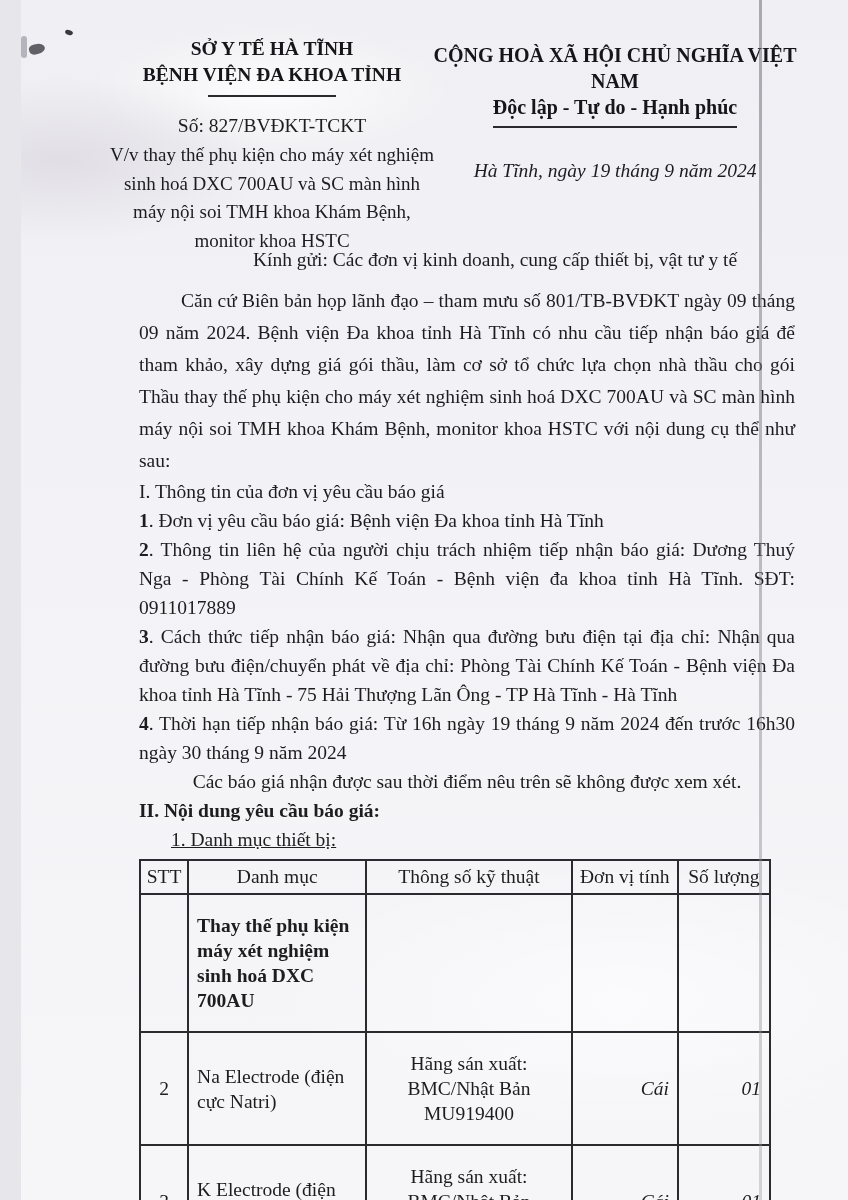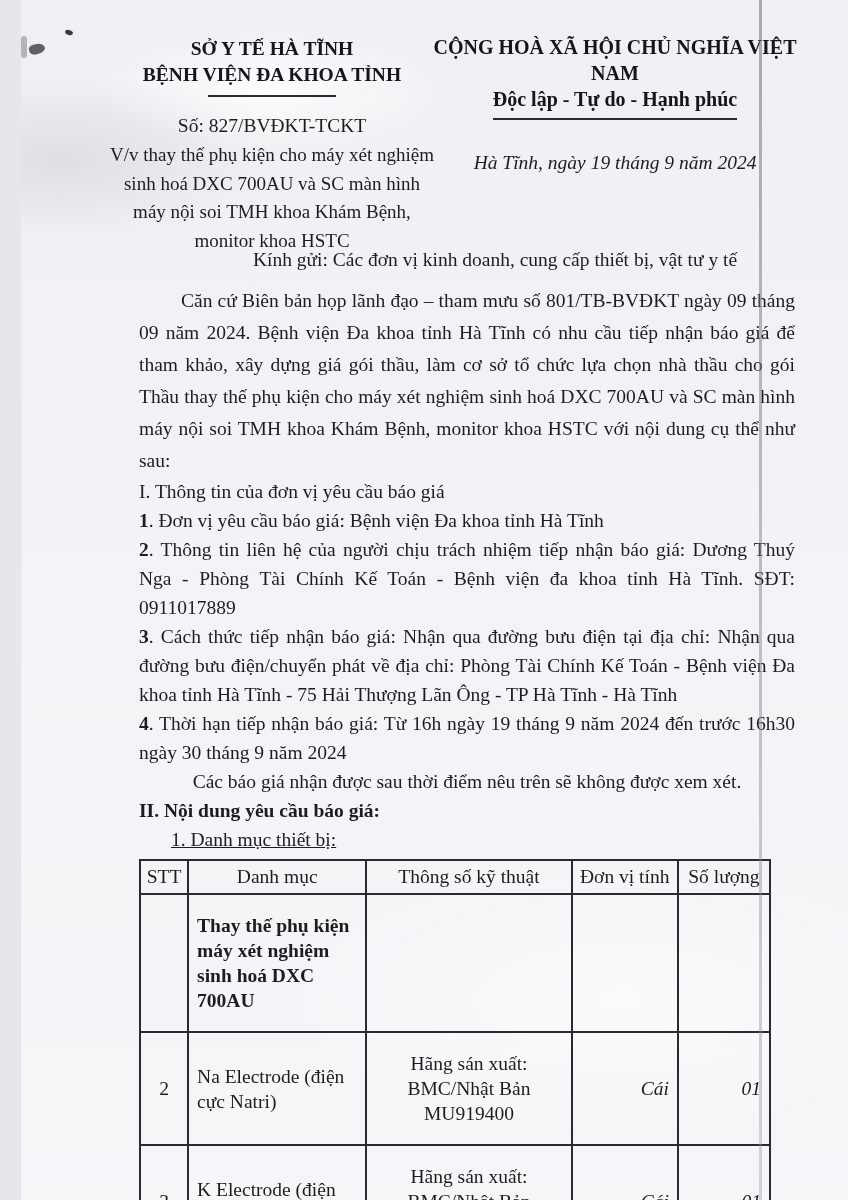--- a/index.html
+++ b/index.html
@@ -26,21 +26,21 @@
   .speck2{position:absolute;left:8px;top:44px;width:16px;height:10px;background:#46464c;border-radius:40% 60% 55% 45%;transform:rotate(-15deg);opacity:.85;}
   .speck3{position:absolute;left:0px;top:36px;width:6px;height:22px;background:#9b9aa2;border-radius:3px;opacity:.7;}
 
   
   .hdr-left{position:absolute;left:88px;top:36px;width:326px;text-align:center;}
   .hdr-left .org{font-weight:bold;font-size:19.5px;line-height:26px;color:#15151a;}
   .rule-left{width:128px;border-top:2.2px solid #2a2a2e;margin:7px auto 0 auto;}
   .doc-number{font-size:19.5px;margin-top:16px;line-height:26px;}
   .subject{font-size:19px;line-height:28.5px;margin-top:2px;}
 
-  .hdr-right{position:absolute;left:396px;top:34px;width:396px;text-align:center;}
+  .hdr-right{position:absolute;left:396px;top:42px;width:396px;text-align:center;}
   .hdr-right .motto1{font-weight:bold;font-size:20px;line-height:26px;color:#15151a;}
   .hdr-right .motto2{font-weight:bold;font-size:20px;line-height:27px;color:#15151a;}
   .rule-right{width:244px;border-top:2.2px solid #2a2a2e;margin:5px auto 0 auto;}
   .place-date{font-style:italic;font-size:19.5px;margin-top:32px;text-align:center;}
 
   
   .main{position:absolute;left:118px;top:246px;width:656px;font-size:19.5px;}
   .salutation{text-align:center;line-height:28px;padding-left:56px;}
   .intro{margin:11px 0 0 0;text-align:justify;text-indent:42px;line-height:32px;}
   .sec-title{margin:0;line-height:29px;}

